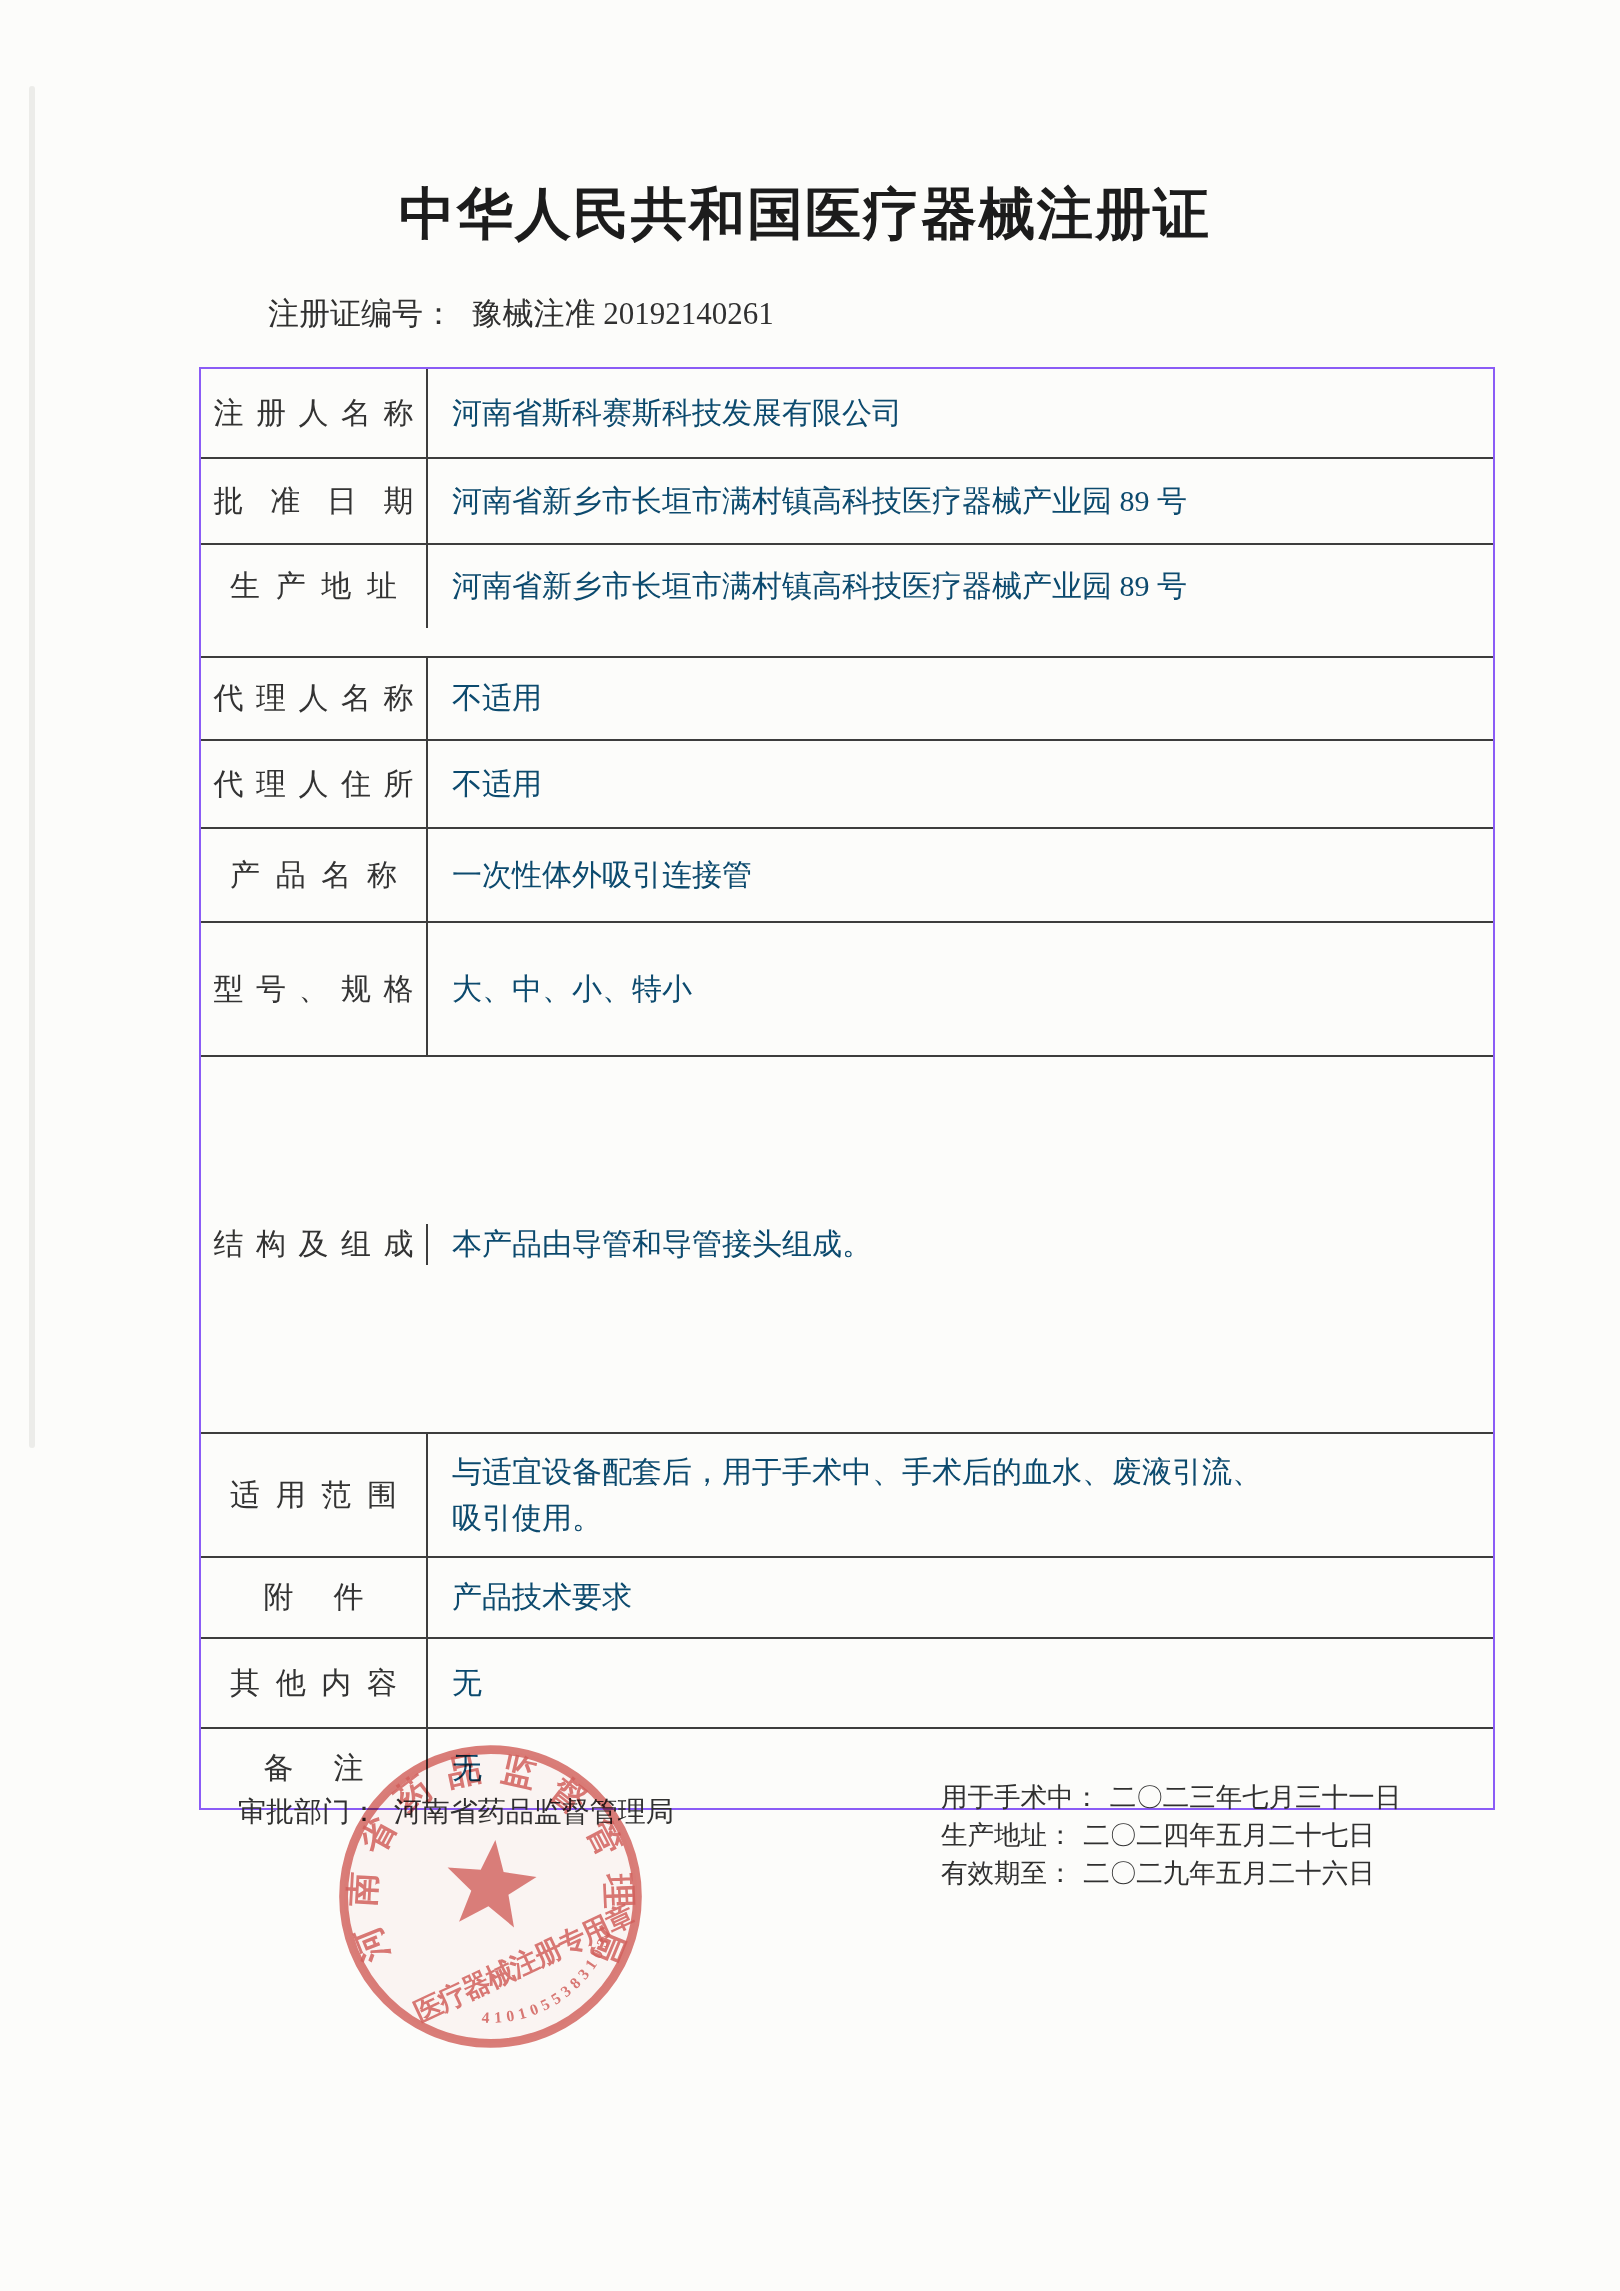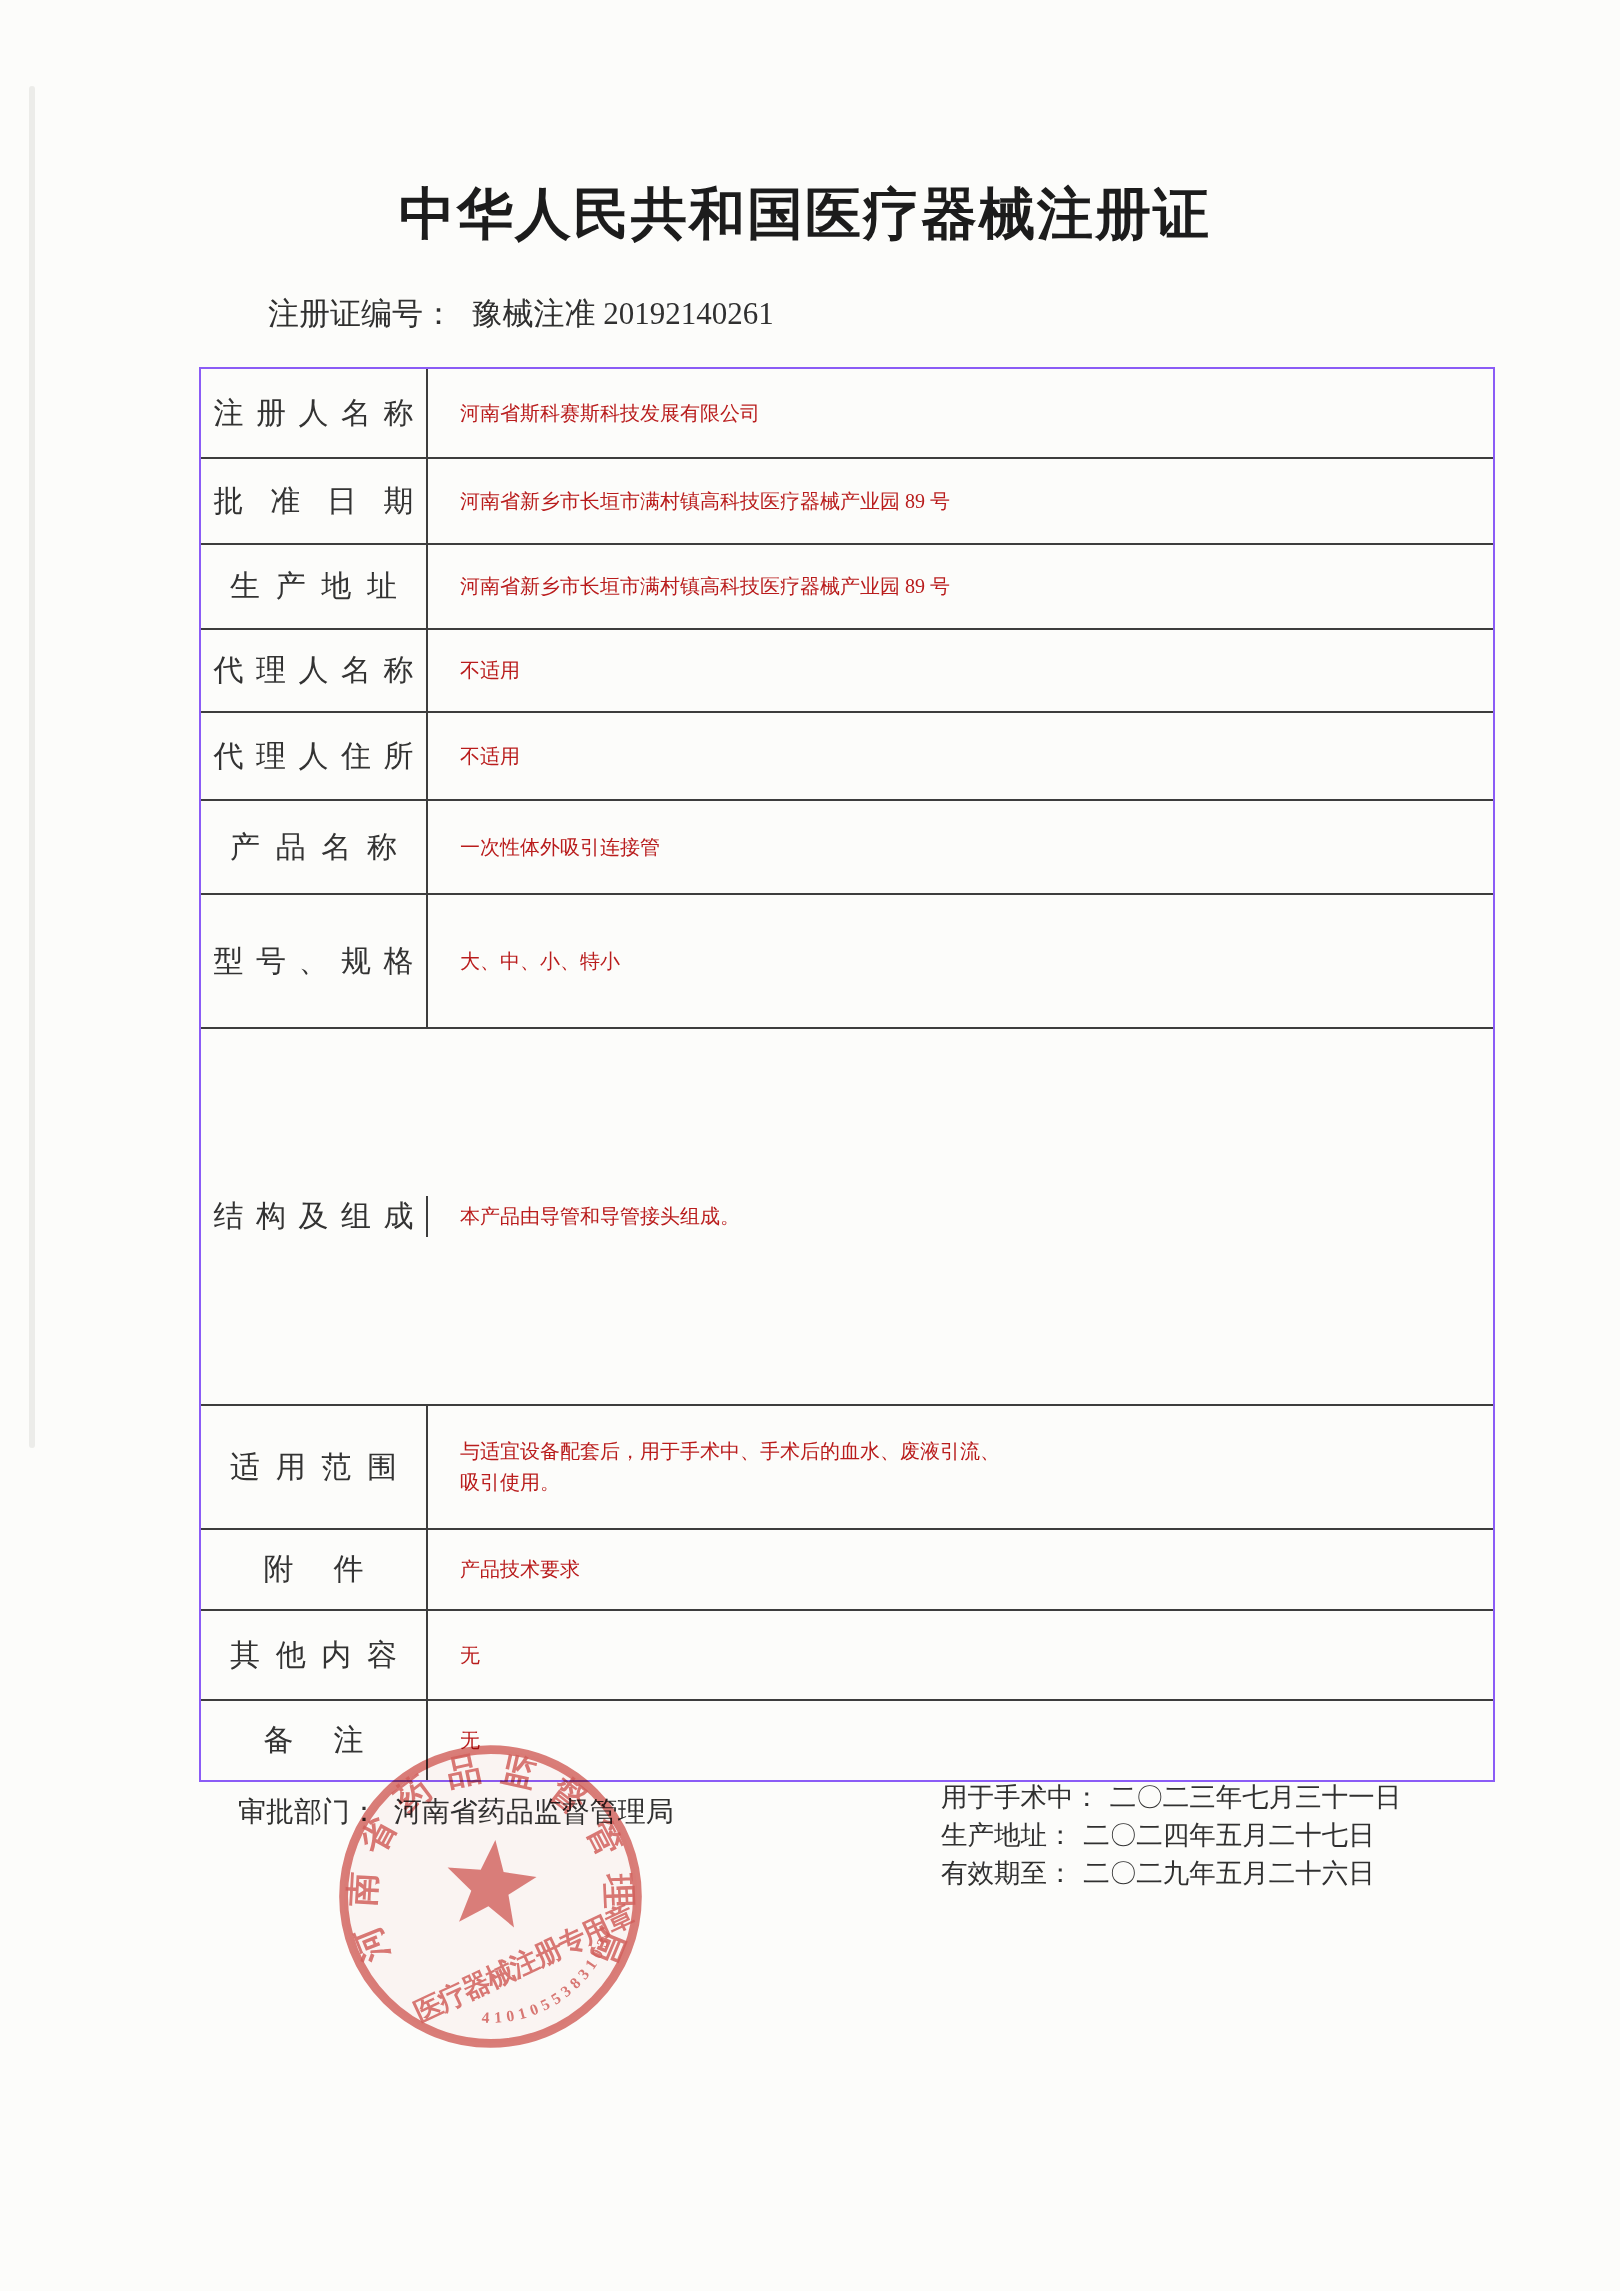--- a/index.html
+++ b/index.html
@@ -36,25 +36,25 @@
   }
   .t-row{display:flex;box-sizing:border-box;}
   .t-row + .t-row{border-top:2px solid #3d3d3d;}
   .label-cell{
     width:227px;flex:0 0 227px;box-sizing:border-box;
     border-right:2px solid #3d3d3d;
     display:flex;align-items:center;justify-content:center;
   }
   .value-cell{
     flex:1;box-sizing:border-box;
-    padding-left:32px;padding-right:25.5px;
+    padding-left:24px;padding-right:25.5px;
     display:flex;align-items:center;
-    font-size:20px;line-height:1.55;
+    font-size:30px;line-height:1.55;
     white-space:pre-line;
-    color:#b91c1c;
+    color:#0c4a6e;
   }
   .label-text{
     display:inline-block;font-size:30px;color:#333333;
     text-align:justify;text-align-last:justify;
   }
   .lw2{width:100px}
   .lw4{width:167px}
   .lw5{width:200px}
   .approval-line{
     position:absolute;left:238px;top:1793px;
@@ -100,21 +100,21 @@
           <span class="label-text lw5">批准日期</span>
         </div>
         <div class="value-cell">河南省新乡市长垣市满村镇高科技医疗器械产业园 89 号</div>
       </div>
       <div class="t-row" style="height: 85px;">
         <div class="label-cell">
           <span class="label-text lw4">生产地址</span>
         </div>
         <div class="value-cell">河南省新乡市长垣市满村镇高科技医疗器械产业园 89 号</div>
       </div>
-      <div class="t-row" style="height: 83px;">
+      <div class="t-row" style="height: 83px; margin-top: 28px;">
         <div class="label-cell">
           <span class="label-text lw5">代理人名称</span>
         </div>
         <div class="value-cell">不适用</div>
       </div>
       <div class="t-row" style="height: 88px;">
         <div class="label-cell">
           <span class="label-text lw5">代理人住所</span>
         </div>
         <div class="value-cell">不适用</div>

